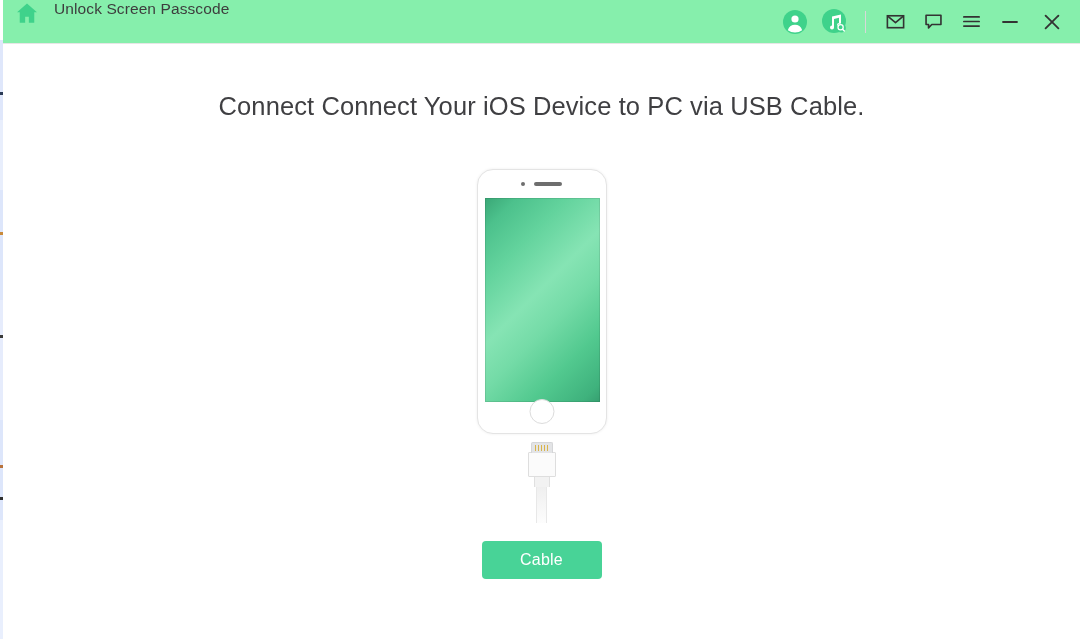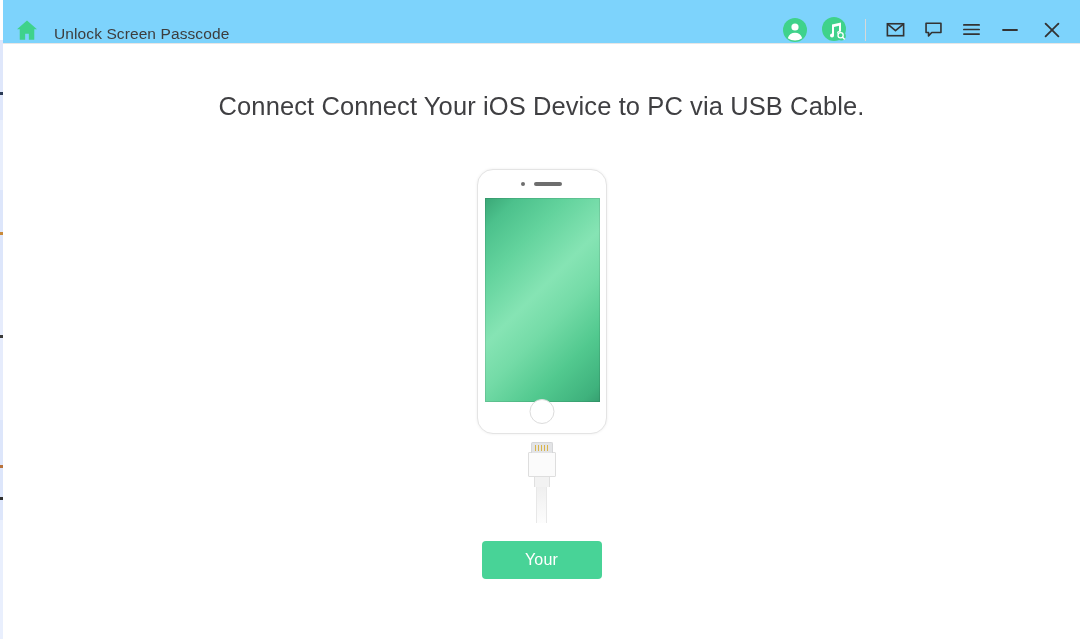--- a/index.html
+++ b/index.html
@@ -51,24 +51,24 @@
     display: flex;
     flex-direction: column;
   }
 
   
   .titlebar {
     height: 44px;
     min-height: 44px;
     border-bottom: 1px solid #e6e6e6;
     display: flex;
-    align-items: flex-end;
-    padding: 16px 0 0 11px;
-    box-sizing: border-box;
-    background: #7dd3fc;
+    align-items: flex-start;
+    padding: 0 0 0 11px;
+    box-sizing: border-box;
+    background: #86efac;
     position: relative;
   }
   .home-icon {
     width: 26px;
     height: 26px;
     display: block;
     flex: 0 0 auto;
   }
   .app-title {
     margin-left: 14px;
@@ -374,17 +374,17 @@
           <span class="pin"></span>
           <span class="pin"></span>
         </div>
         <div class="cable-neck"></div>
         <div class="cable-shoulder"></div>
         <div class="cable-wire"></div>
       </div>
 
     </div>
 
-    <button class="next-btn">Your</button>
+    <button class="next-btn">Cable</button>
 
   </div>
 
 </div>
 
 </body></html>

